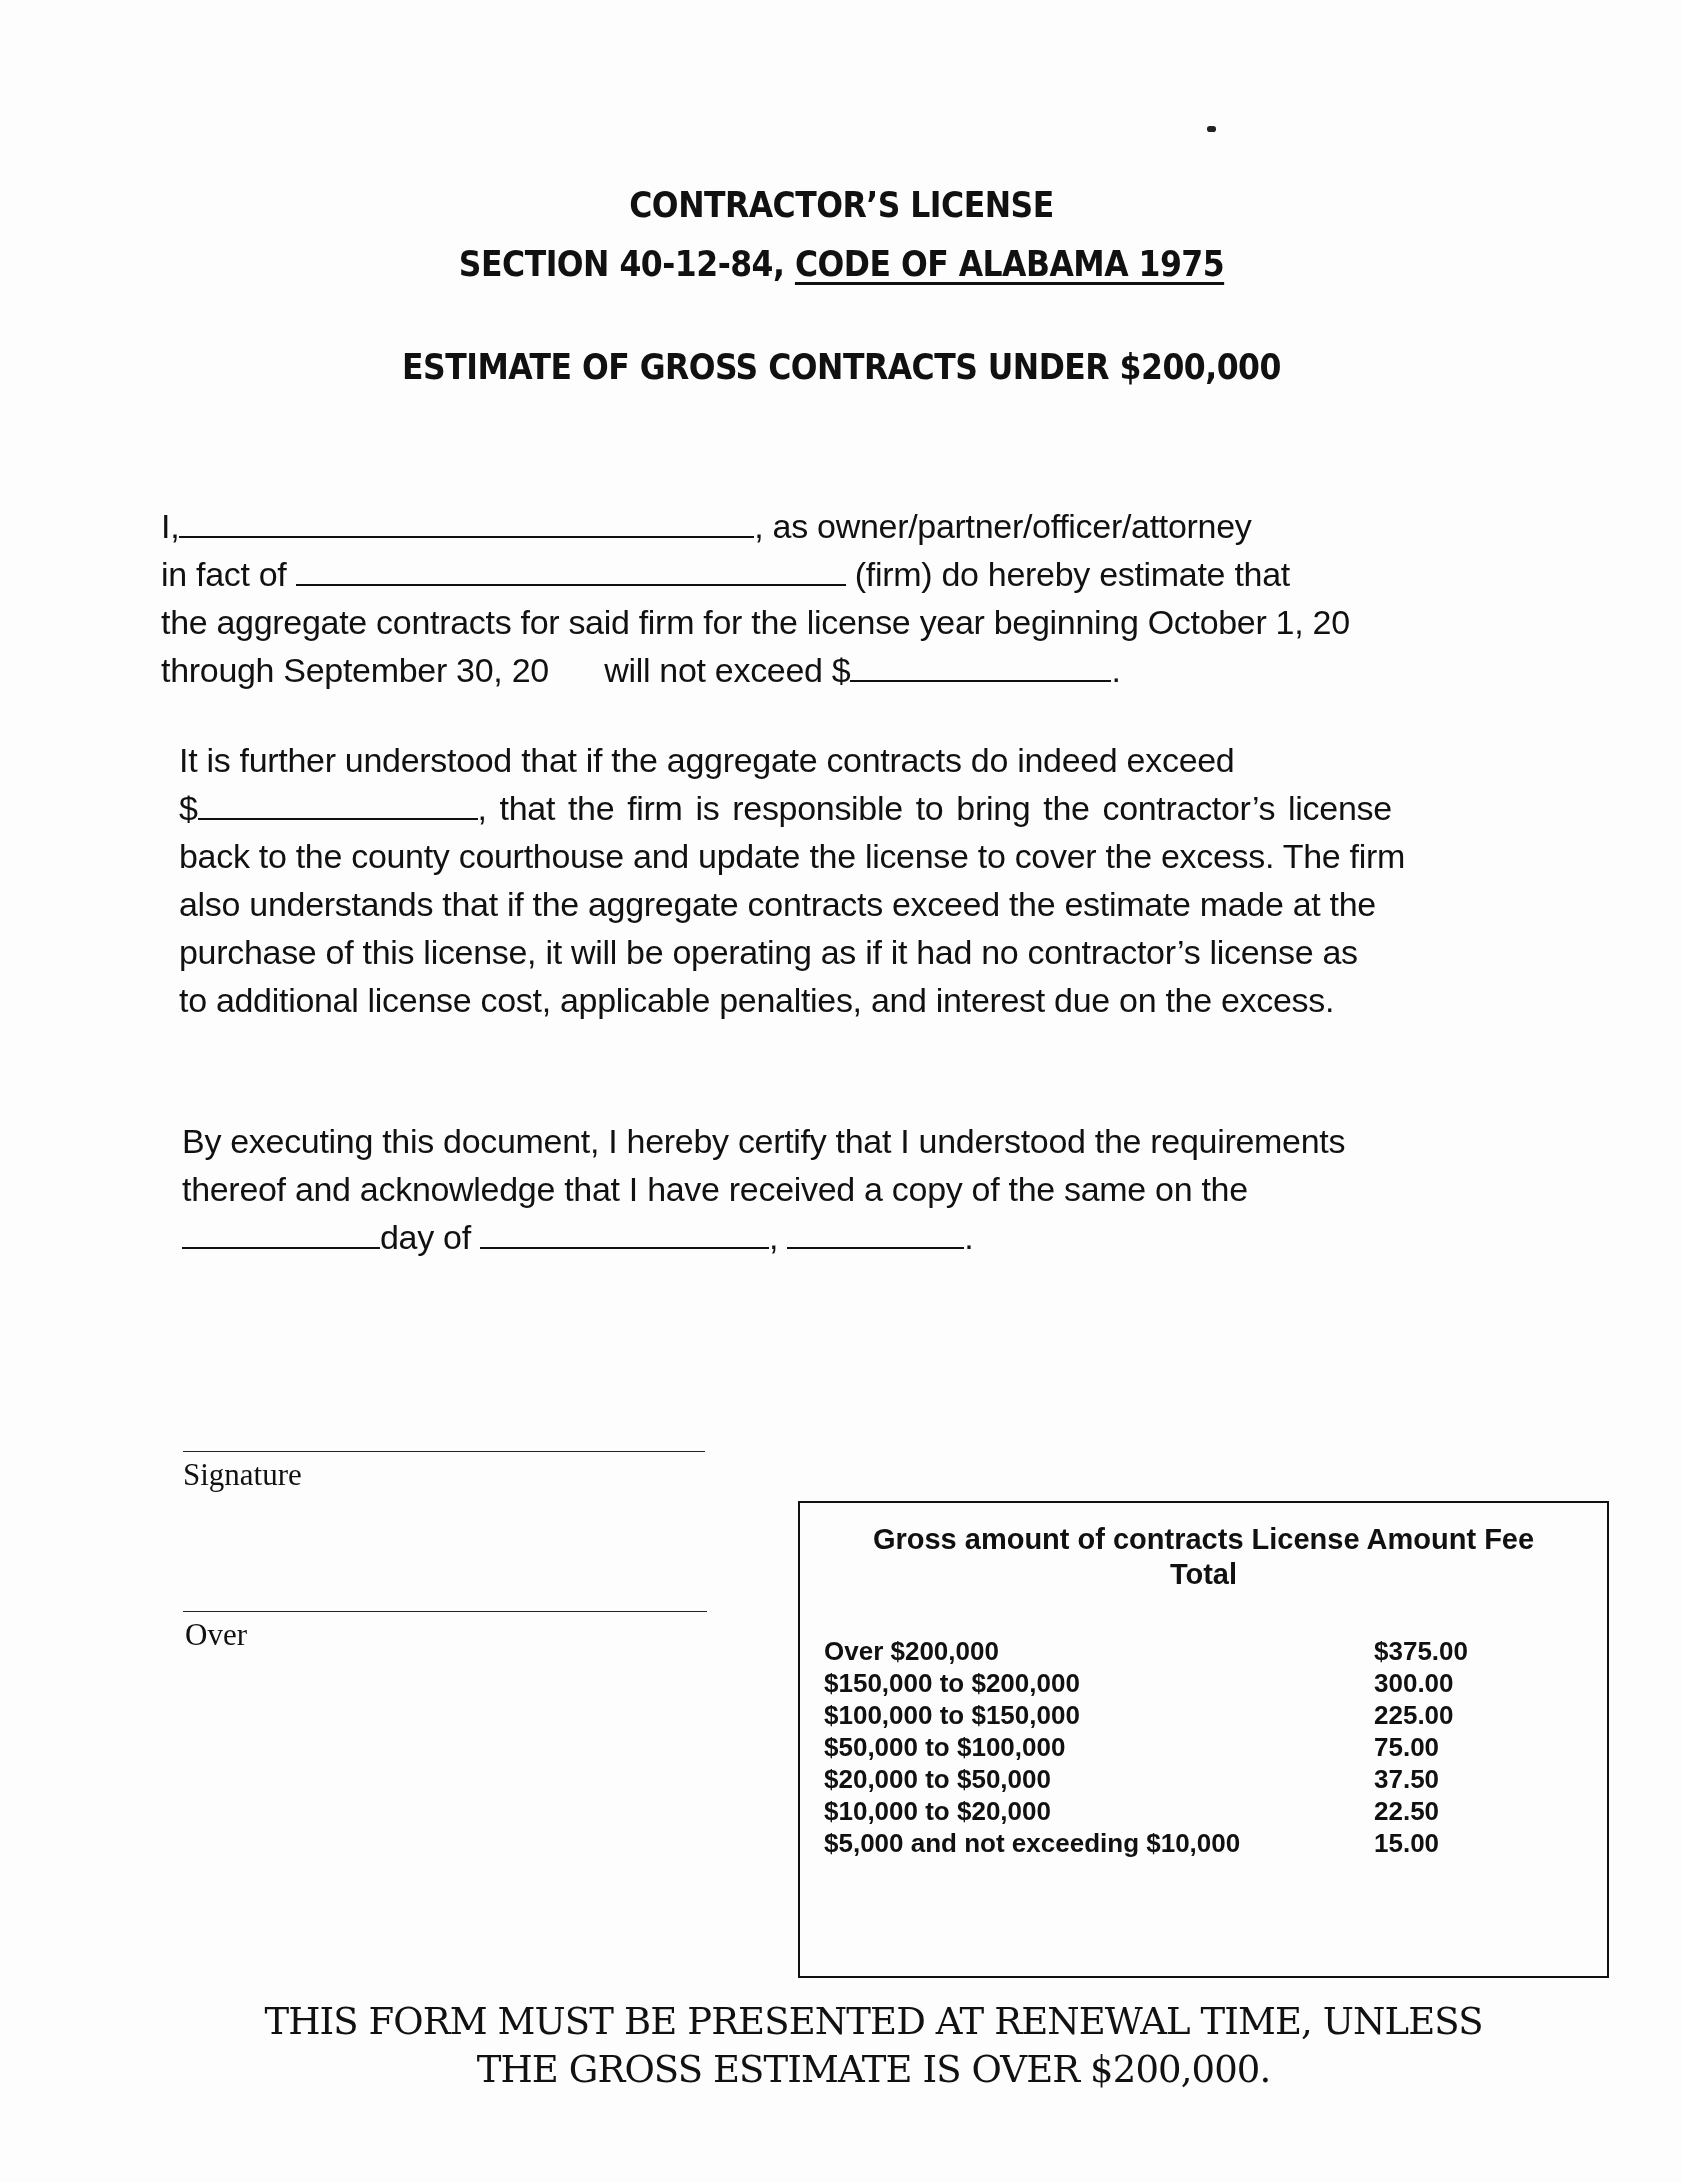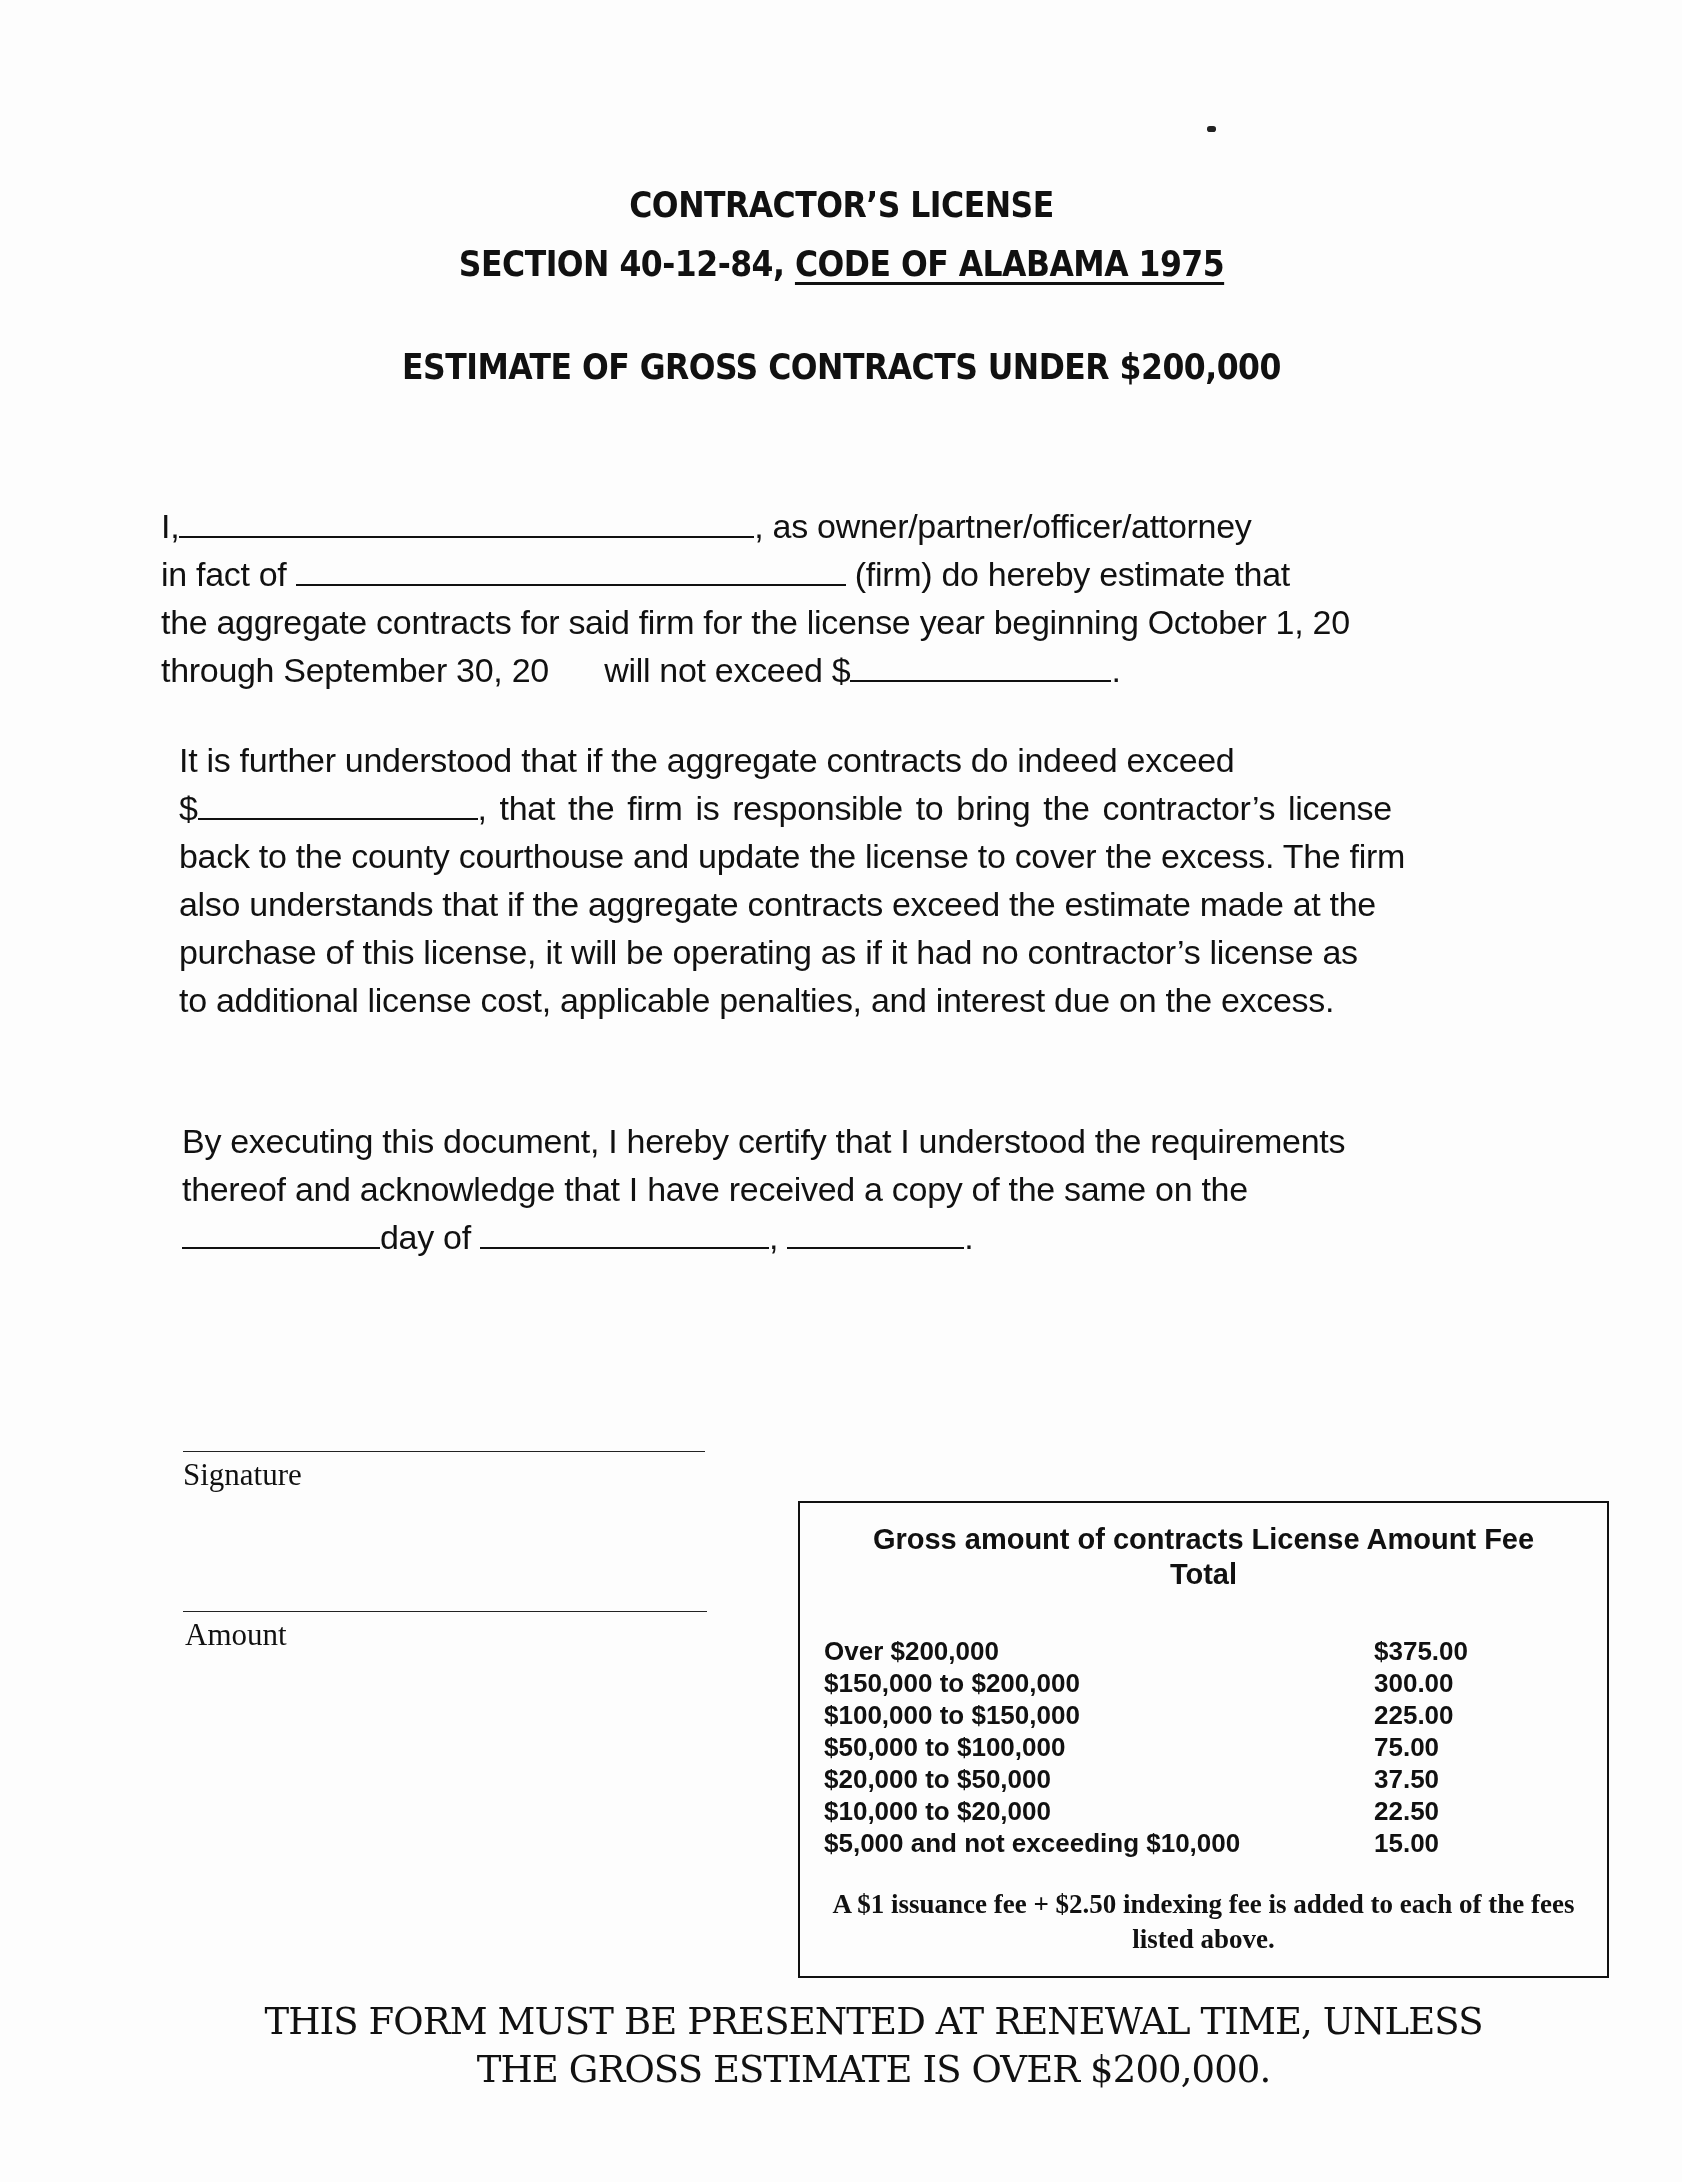--- a/index.html
+++ b/index.html
@@ -67,21 +67,21 @@
   <div>
     <span class="blank" style="width:198px;"></span><span>day of</span>
     <span class="blank" style="width:289px;"></span><span>,</span>
     <span class="blank" style="width:177px;"></span><span>.</span>
   </div>
 </div>
 
 <div class="abs sig-line" style="left:183px; top:1451px; width:522px;"></div>
 <div class="abs serif" style="left:183px; top:1457px; font-size:31px;">Signature</div>
 <div class="abs sig-line" style="left:183px; top:1611px; width:524px;"></div>
-<div class="abs serif" style="left:185px; top:1617px; font-size:31px;">Amount</div>
+<div class="abs serif" style="left:185px; top:1617px; font-size:31px;">Over</div>
 
 <div class="abs box" style="left:798px; top:1501px; width:811px; height:477px;">
   <div class="fee-head" style="margin:18.6px 37px 0 37px;">Gross amount of contracts License Amount Fee Total</div>
   <div style="margin:43px 84px 0 24px;font-weight:bold;">
     <div class="fee-row">
         <span>Over $200,000</span>
         <span class="fee-amt">$375.00</span>
       </div>
     <div class="fee-row">
         <span>$150,000 to $200,000</span>
@@ -101,20 +101,19 @@
       </div>
     <div class="fee-row">
         <span>$10,000 to $20,000</span>
         <span class="fee-amt">22.50</span>
       </div>
     <div class="fee-row">
         <span>$5,000 and not exceeding $10,000</span>
         <span class="fee-amt">15.00</span>
       </div>
   </div>
-  <div class="fee-note" style="margin:28px 28px 0 28px;">A $1 issuance fee + $2.50 indexing fee is added to each of the fees listed above.</div>
 </div>
 
 <div class="abs footer" style="top:1998px;padding-left:32px;">
   <div>THIS FORM MUST BE PRESENTED AT RENEWAL TIME, UNLESS</div>
   <div>THE GROSS ESTIMATE IS OVER $200,000.</div>
 </div>
 
 
 </body></html>

